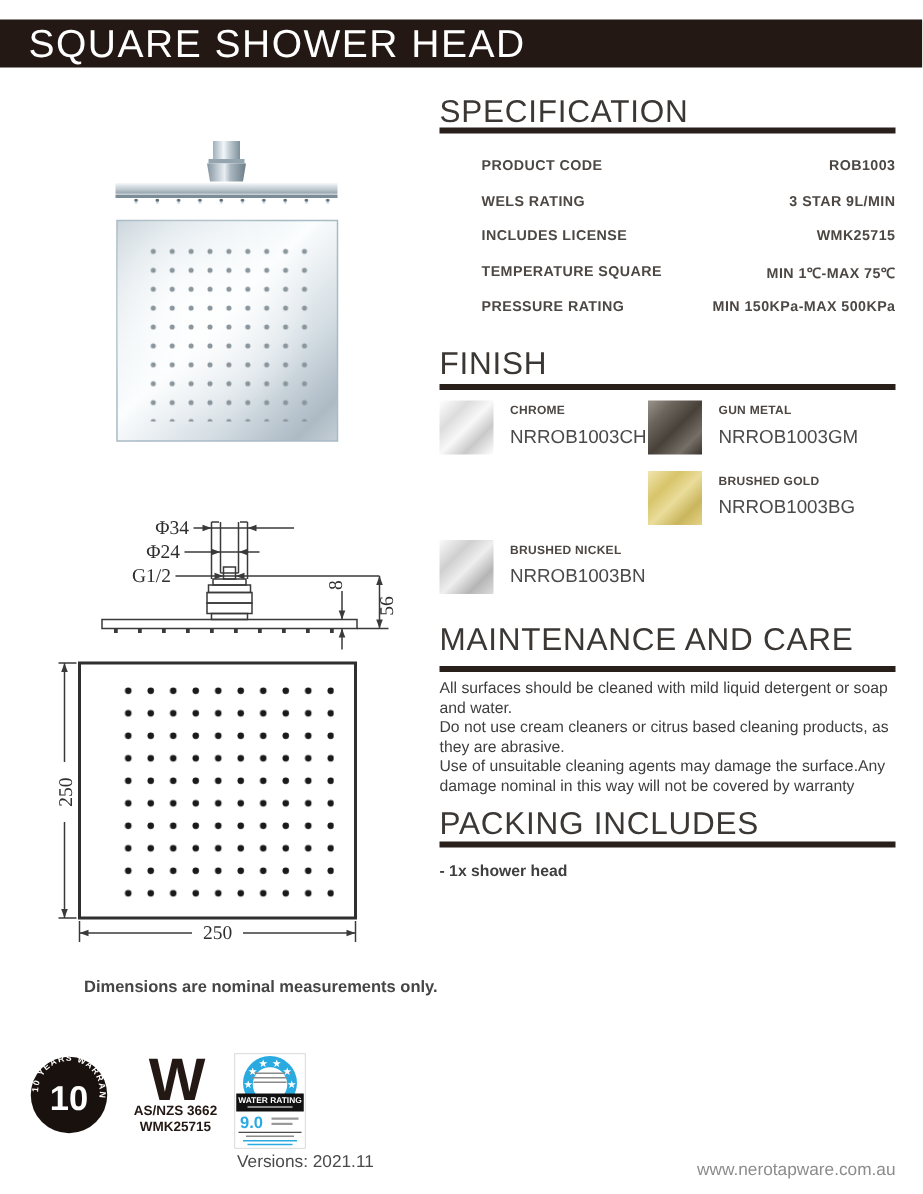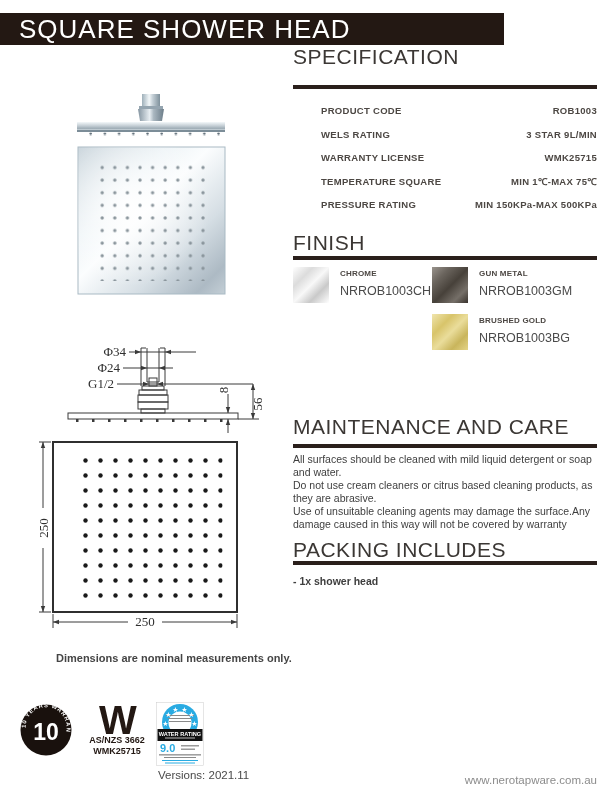--- a/index.html
+++ b/index.html
@@ -1,20 +1,20 @@
 <!DOCTYPE html>
 <html><head>
 <meta charset="utf-8">
 <style>
   html,body{margin:0;padding:0;background:#fff;}
   .page{position:relative;width:615px;height:796px;background:#ffffff;overflow:hidden;
         font-family:"Liberation Sans",sans-serif;}
 
   
-  .title-bar{position:absolute;left:0;top:13px;width:504px;height:32px;background:#231813;
+  .title-bar{position:absolute;left:0;top:13px;width:615px;height:32px;background:#231813;
              color:#ffffff;display:flex;align-items:center;box-sizing:border-box;padding-left:19px;
              font-size:26px;letter-spacing:1px;white-space:nowrap;}
 
   
   .sec-heading{position:absolute;left:293px;font-size:21px;color:#3b3734;letter-spacing:.5px;white-space:nowrap;}
   .rule{position:absolute;left:293px;width:304px;height:4px;background:#2a201b;}
 
   .spec-rows{position:absolute;left:293px;top:99px;width:304px;}
   .spec-row{display:flex;justify-content:space-between;align-items:center;height:23.5px;
             font-size:9.5px;font-weight:700;color:#4c4743;letter-spacing:.3px;margin-left:28px;}
@@ -194,33 +194,33 @@
       <line class="dline" x1="15" y1="284" x2="90" y2="284"></line>
       <line class="dline" x1="124" y1="284" x2="199" y2="284"></line>
       <polygon class="darrow" points="15,284 21,281.8 21,286.2"></polygon>
       <polygon class="darrow" points="199,284 193,281.8 193,286.2"></polygon>
       <text class="dim-text" x="107" y="288" text-anchor="middle">250</text>
     </g>
   </svg>
 
   <div class="dim-note">Dimensions are nominal measurements only.</div>
 
-  <div class="sec-heading" style="top:45px">SPECIFICATION</div>
+  <div class="sec-heading" style="top:63px">SPECIFICATION</div>
   <div class="rule" style="top:85px"></div>
   <div class="spec-rows">
     <div class="spec-row">
       <span>PRODUCT CODE</span>
       <span class="val">ROB1003</span>
     </div>
     <div class="spec-row">
       <span>WELS RATING</span>
       <span class="val">3 STAR 9L/MIN</span>
     </div>
     <div class="spec-row">
-      <span>WARRANTY LICENSE</span>
+      <span>INCLUDES LICENSE</span>
       <span class="val">WMK25715</span>
     </div>
     <div class="spec-row">
       <span>TEMPERATURE SQUARE</span>
       <span class="val">MIN 1℃-MAX 75℃</span>
     </div>
     <div class="spec-row">
       <span>PRESSURE RATING</span>
       <span class="val">MIN 150KPa-MAX 500KPa</span>
     </div>
@@ -243,27 +243,34 @@
       <div class="finish-code">NRROB1003GM</div>
     </div>
   </div>
   <div class="finish-item" style="left:432px;top:314px">
     <div class="swatch sw-brushedgold"></div>
     <div class="finish-text">
       <div class="finish-name">BRUSHED GOLD</div>
       <div class="finish-code">NRROB1003BG</div>
     </div>
   </div>
+  <div class="finish-item" style="left:293px;top:360px">
+    <div class="swatch sw-brushednickel"></div>
+    <div class="finish-text">
+      <div class="finish-name">BRUSHED NICKEL</div>
+      <div class="finish-code">NRROB1003BN</div>
+    </div>
+  </div>
 
   <div class="sec-heading" style="top:415px">MAINTENANCE AND CARE</div>
   <div class="rule" style="top:444px;height:3.5px"></div>
   <div class="maint-text">
     <p>All surfaces should be cleaned with mild liquid detergent or soap and water.</p>
     <p>Do not use cream cleaners or citrus based cleaning products, as they are abrasive.</p>
-    <p>Use of unsuitable cleaning agents may damage the surface.Any damage caused in this way will not be covered by warranty</p>
+    <p>Use of unsuitable cleaning agents may damage the surface.Any damage nominal in this way will not be covered by warranty</p>
   </div>
 
   <div class="sec-heading" style="top:538px">PACKING INCLUDES</div>
   <div class="rule" style="top:561px"></div>
   <div class="pack-item">- 1x shower head</div>
 
   <svg class="badge-svg" width="52" height="52" viewBox="0 0 52 52">
     <circle cx="26" cy="26" r="25.5" fill="#19110d"></circle>
     <defs>
         <path id="warc" d="M 6.5,30 A 20.5,20.5 0 1 1 45.5,30" fill="none"></path>

